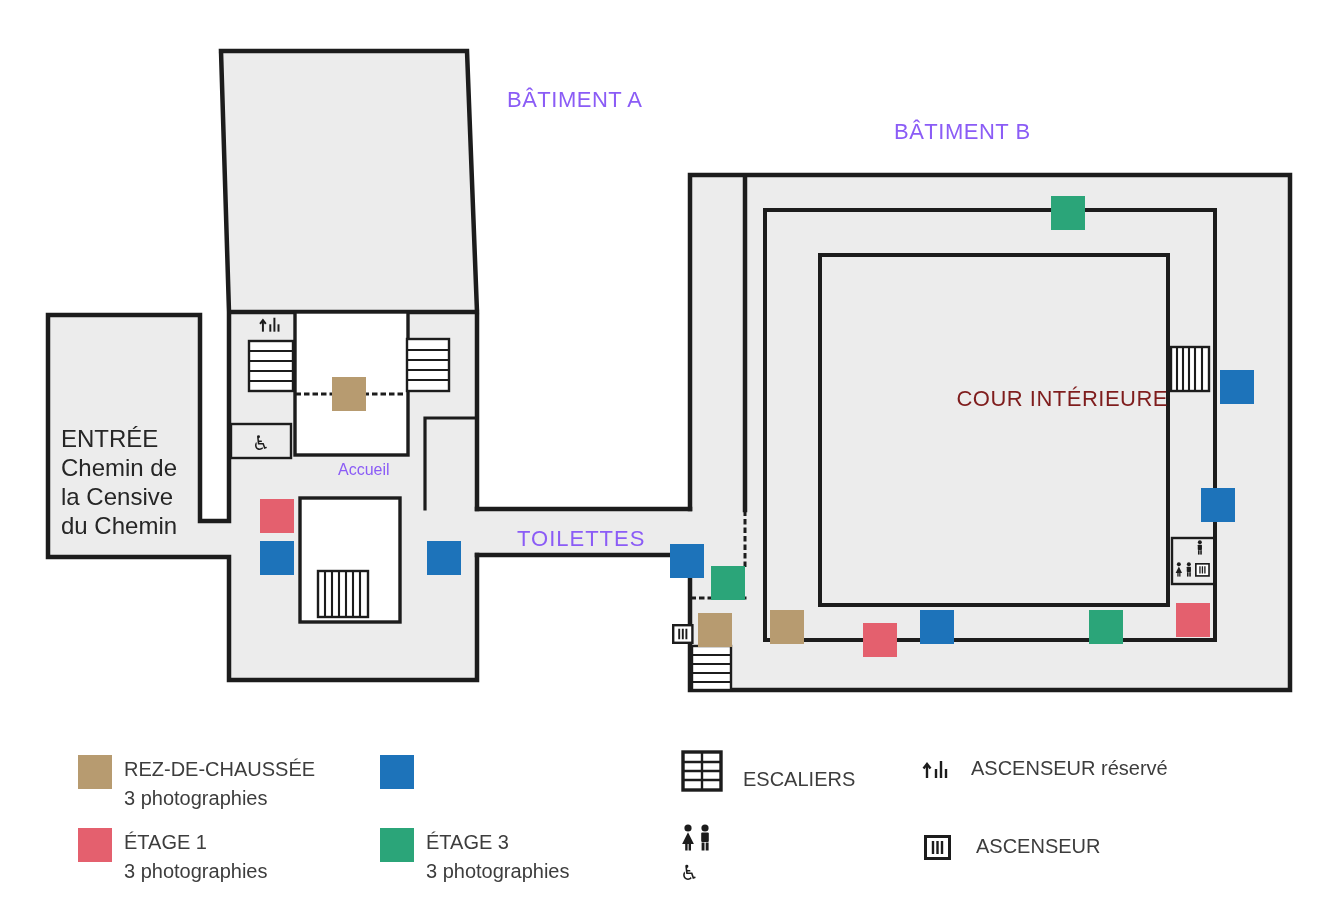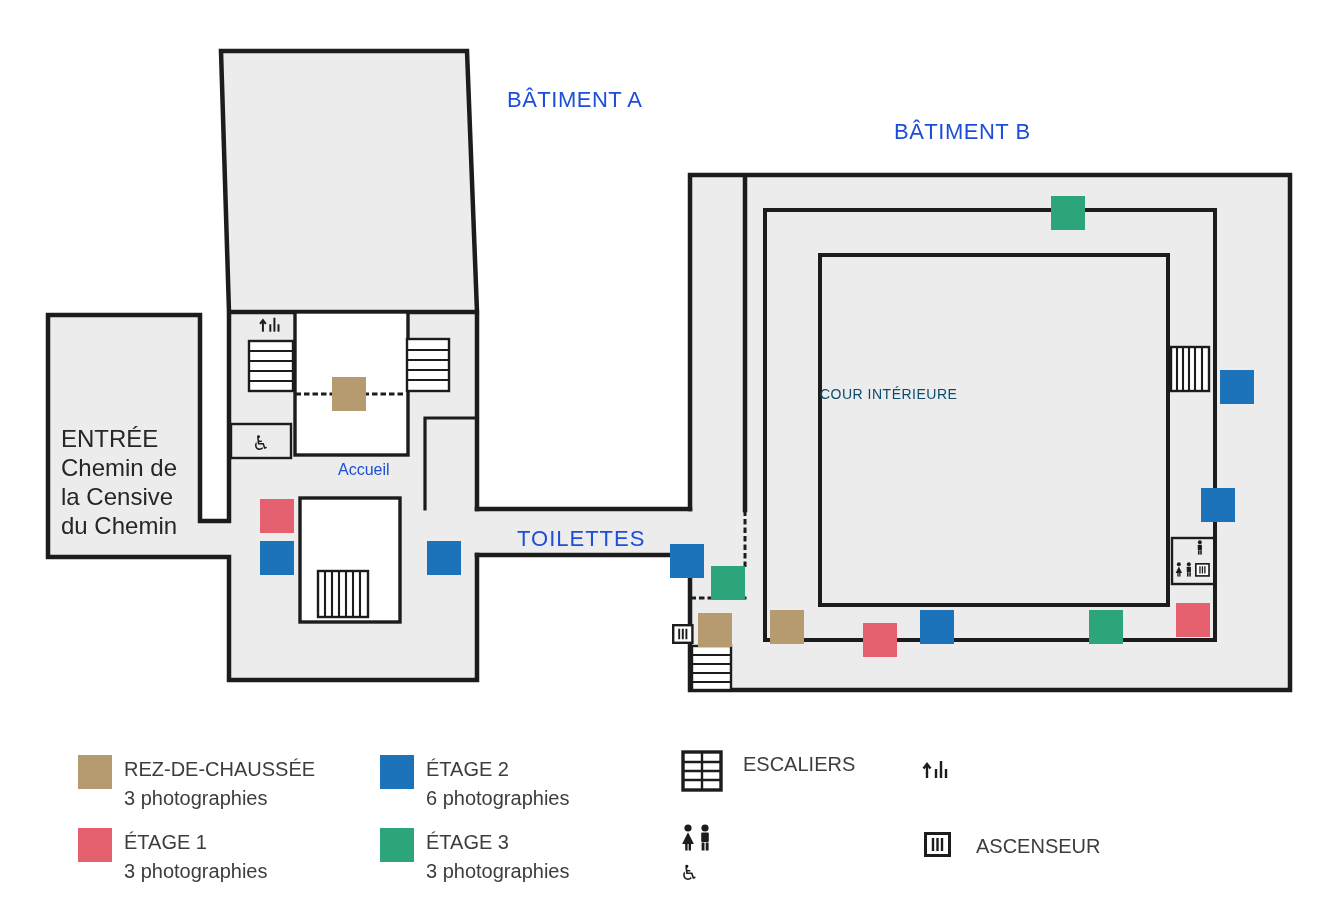--- a/index.html
+++ b/index.html
@@ -14,31 +14,31 @@
   .wall-in{fill:none;stroke:#1c1c1c;stroke-width:3.2;stroke-linecap:square}
   .room{fill:#ffffff;stroke:#1c1c1c;stroke-width:3.4}
   .court{fill:#ececec;stroke:#1c1c1c;stroke-width:4}
   .ring{fill:none;stroke:#1c1c1c;stroke-width:4}
   .thin{fill:none;stroke:#1c1c1c;stroke-width:2.4}
   .dash{fill:none;stroke:#1c1c1c;stroke-width:3;stroke-dasharray:2.5 6;stroke-linecap:square}
   .stair-box{fill:#ffffff;stroke:#1c1c1c;stroke-width:2.4}
   .rung{fill:none;stroke:#1c1c1c;stroke-width:2.1}
   .wc-glyph{font-family:"DejaVu Sans",sans-serif;fill:#1c1c1c}
 
-  .lbl{position:absolute;white-space:nowrap;color:#1d4ed8}
+  .lbl{position:absolute;white-space:nowrap;color:#8b5cf6}
   .lbl-big{font-size:22px;letter-spacing:.5px}
   .lbl-mid{font-size:16px}
   .entree{position:absolute;font-size:24px;line-height:29px;color:#262626}
   .entree div{white-space:nowrap}
-  .cour{position:absolute;left:820px;top:386px;width:348px;text-align:left;font-size:14px;letter-spacing:.5px;color:#0c4a6e}
+  .cour{position:absolute;left:820px;top:386px;width:348px;text-align:right;font-size:22px;letter-spacing:.5px;color:#7f1d1d}
 
   .marker{position:absolute;width:34px;height:34px}
 
   .legend-item{position:absolute;display:flex;gap:12px;align-items:flex-start}
-  .legend-item.center{align-items:flex-start}
+  .legend-item.center{align-items:flex-end}
   .swatch{width:34px;height:34px;flex:none}
   .lg-text{display:flex;flex-direction:column;font-size:20px;line-height:28.5px;color:#3d3d3d;white-space:nowrap}
   .lg-icon{flex:none;display:block}
 </style>
 </head>
 <body>
 
 <svg id="plan-svg" width="1339" height="923" viewBox="0 0 1339 923">
   <defs>
     <g id="ico-lift">
@@ -178,24 +178,20 @@
 <div class="legend-item" style="left:78px;top:828px">
   <span class="swatch" style="background: rgb(228, 96, 110);"></span>
   <span class="lg-text">
     <span>ÉTAGE 1</span>
     <span>3 photographies</span>
   </span>
 </div>
 
 <div class="legend-item" style="left:380px;top:755px">
   <span class="swatch" style="background: rgb(29, 115, 186);"></span>
-  <span class="lg-text">
-    <span>ÉTAGE 2</span>
-    <span>6 photographies</span>
-  </span>
 </div>
 
 <div class="legend-item" style="left:380px;top:828px">
   <span class="swatch" style="background: rgb(43, 165, 121);"></span>
   <span class="lg-text">
     <span>ÉTAGE 3</span>
     <span>3 photographies</span>
   </span>
 </div>
 
@@ -214,20 +210,21 @@
     <use href="#ico-man" transform="translate(19 0)"></use>
     <text x="1" y="56" font-size="21" class="wc-glyph">♿</text>
   </svg>
 </div>
 
 <div class="legend-item" style="left:921px;top:754px">
   <svg class="lg-icon" width="30" height="28">
       <use href="#ico-lift-pmr"></use>
     </svg>
   <span class="lg-text" style="margin-left:8px">
+    <span>ASCENSEUR réservé</span>
   </span>
 </div>
 
 <div class="legend-item center" style="left:924px;top:832px">
   <svg class="lg-icon" width="28" height="26">
       <use href="#ico-lift"></use>
     </svg>
   <span class="lg-text" style="margin-left:12px">
     <span>ASCENSEUR</span>
   </span>

